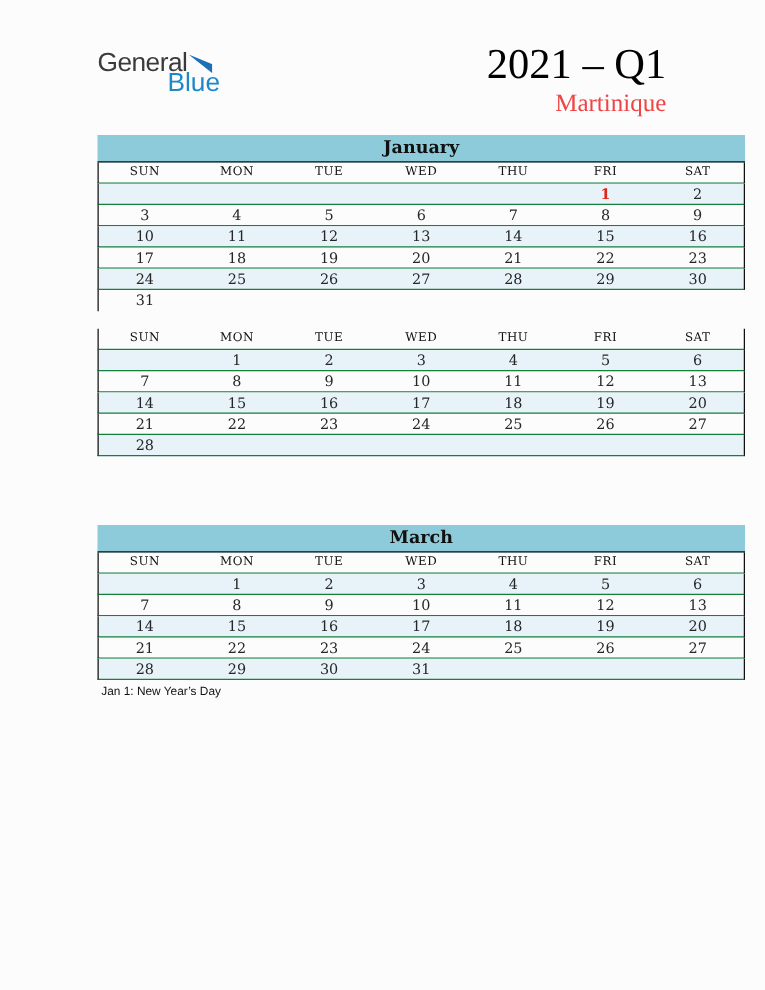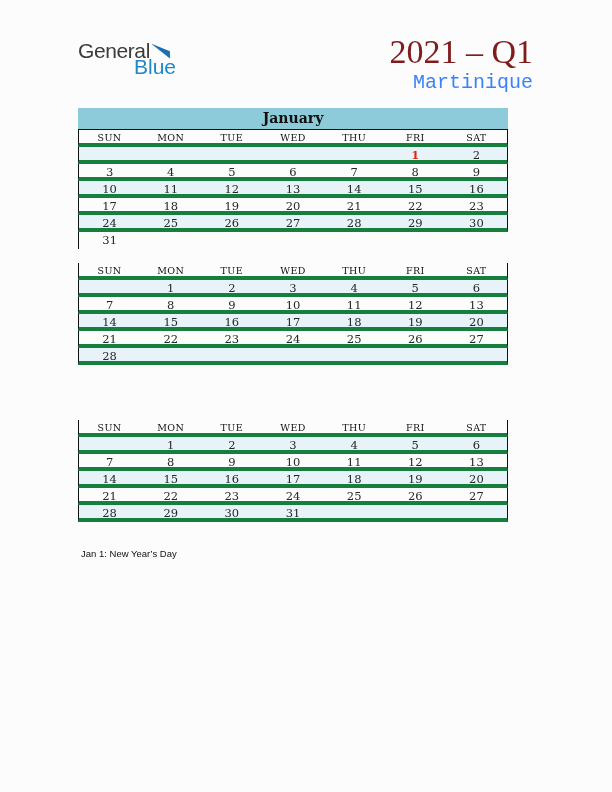--- a/index.html
+++ b/index.html
@@ -27,45 +27,45 @@
   }
   .logo-blue {
     font-family:Liberation Sans, sans-serif;
     font-size:21px; line-height:17px; font-weight:500;
     color:#1e88c9; padding-left:56px; margin-top:-1px;
   }
 
   
   .title-block { position:absolute; right:79px; top:34px; text-align:right; }
   .title {
-    font-size:34px; line-height:36px; color:#7f1d1d;
+    font-size:34px; line-height:36px; color:#000000;
     font-family:"Liberation Serif", serif;
   }
   .subtitle {
-    font-size:20px; line-height:22px; color:#3b82f6; margin-top:2px;
-    font-family:Liberation Mono, monospace;
-  }
-
-  
-  .month { position:absolute; left:78px; width:430px; }
+    font-size:20px; line-height:22px; color:#ef4444; margin-top:2px;
+    font-family:Liberation Serif, serif;
+  }
+
+  
+  .month { position:absolute; left:78px; width:518px; }
   .month-bar {
     height:22px; box-sizing:border-box;
     background:#8ecbda;
     border-bottom:1px solid #101010;
     text-align:center;
     font-family:"DejaVu Serif", serif;
     font-weight:bold; font-size:14px; line-height:21px;
     color:#101010;
   }
   .cal-row {
     display:grid; grid-template-columns:repeat(7,1fr);
     height:17px; box-sizing:border-box;
     border-left:1px solid #101010;
     border-right:1px solid #101010;
-    border-bottom:4px solid #15803d;
+    border-bottom:1px solid #15803d;
   }
   .cal-row.alt { background:#e8f3f9; }
   .cal-row.trailing { border-right:none; border-bottom:none; background:transparent; }
   .cell {
     text-align:center; overflow:hidden;
     font-family:"DejaVu Serif", serif;
     font-size:11.5px; line-height:16px; color:#262626;
   }
   .weekday-row .cell {
     font-size:9.5px; letter-spacing:0.4px; color:#101010; line-height:16px;
@@ -214,20 +214,21 @@
           <div class="cell">28</div>
           <div class="cell"></div>
           <div class="cell"></div>
           <div class="cell"></div>
           <div class="cell"></div>
           <div class="cell"></div>
           <div class="cell"></div>
         </div>
       </section>
       <section class="month" style="top: 420px;">
+        <div class="month-bar">March</div>
         <div class="cal-row weekday-row">
           <div class="cell">SUN</div>
           <div class="cell">MON</div>
           <div class="cell">TUE</div>
           <div class="cell">WED</div>
           <div class="cell">THU</div>
           <div class="cell">FRI</div>
           <div class="cell">SAT</div>
         </div>
         <div class="cal-row alt">

